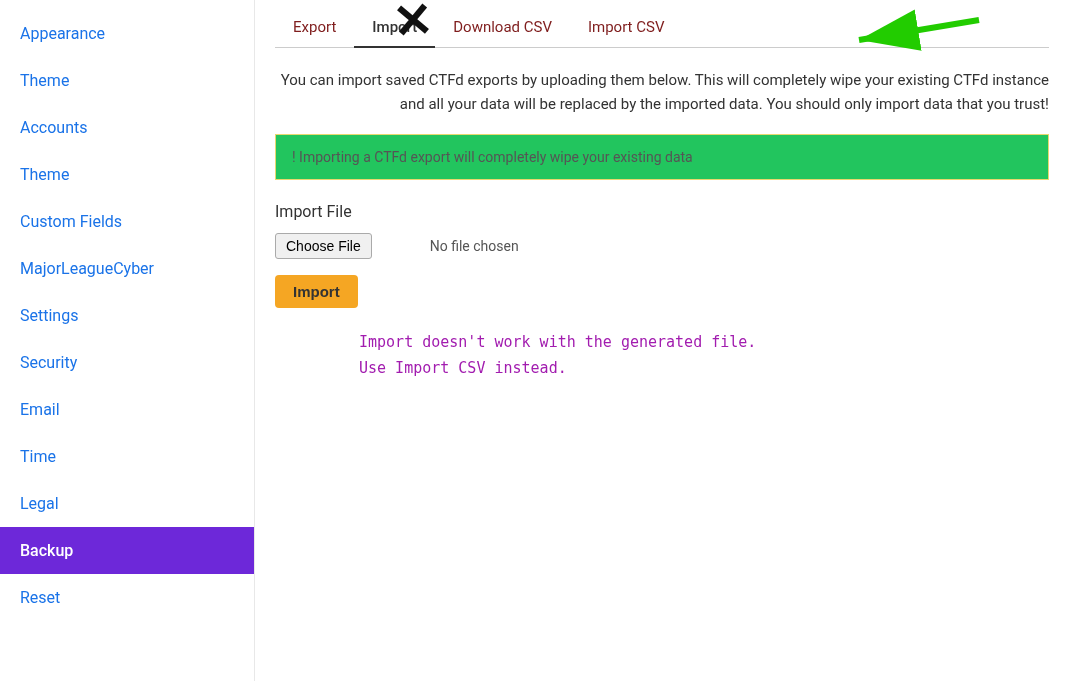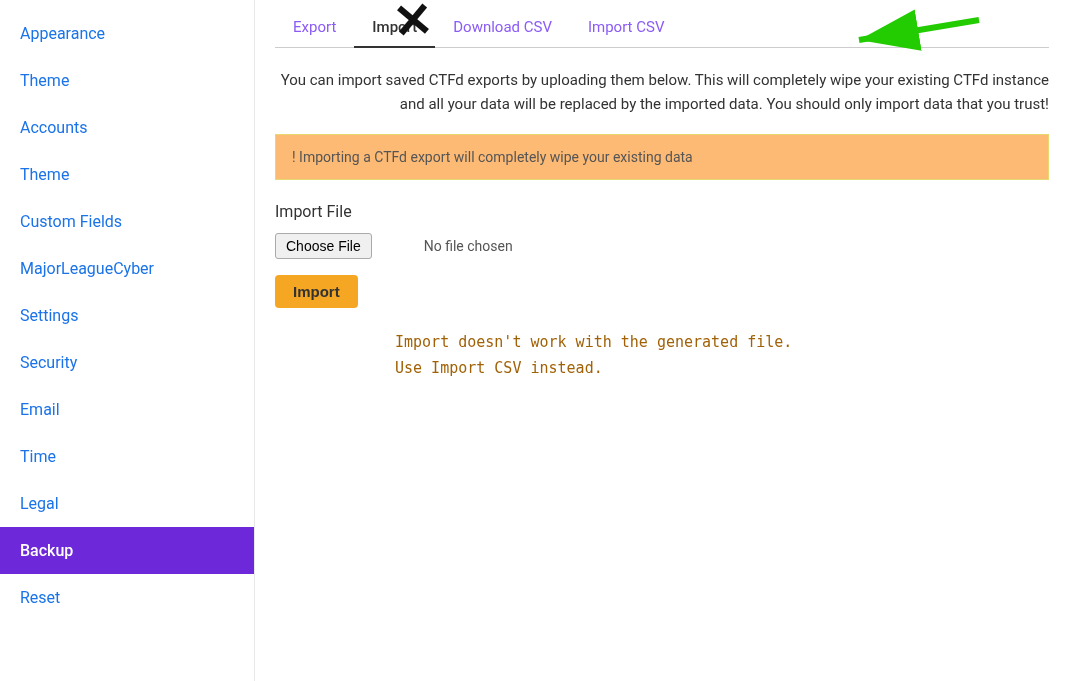--- a/index.html
+++ b/index.html
@@ -37,21 +37,21 @@
     
     .tabs {
       display: flex;
       border-bottom: 1px solid #ccc;
       margin-bottom: 20px;
       padding-top: 8px;
       position: relative;
     }
     .tab {
       padding: 10px 18px;
-      color: #8b5cf6;
+      color: #7f1d1d;
       cursor: pointer;
       font-size: 15px;
       text-decoration: none;
       border-bottom: 2px solid transparent;
       margin-bottom: -1px;
     }
     .tab.active {
       border-bottom: 2px solid #333;
       color: #333;
       font-weight: 500;
@@ -82,39 +82,39 @@
     .description {
       font-size: 15px;
       color: #333;
       line-height: 1.6;
       margin-bottom: 18px;
       text-align: right;
     }
 
     
     .warning-box {
-      background: #fdba74;
+      background: #22c55e;
       border: 1px solid #e8d870;
       padding: 14px 16px;
       margin-bottom: 22px;
       font-size: 14px;
       color: #555;
     }
 
     
     .import-label {
       font-size: 16px;
       font-weight: 400;
       color: #333;
       margin-bottom: 12px;
     }
     .file-input-row {
       display: flex;
       align-items: center;
-      gap: 4px;
+      gap: 10px;
       margin-bottom: 16px;
     }
     .choose-file-btn {
       padding: 4px 10px;
       background: #f0f0f0;
       border: 1px solid #aaa;
       font-size: 14px;
       cursor: pointer;
       border-radius: 3px;
     }
@@ -134,23 +134,23 @@
       font-weight: 600;
       cursor: pointer;
       border-radius: 4px;
       margin-bottom: 22px;
     }
 
     
     .mono-note {
       font-family: monospace;
       font-size: 15px;
-      color: #a16207;
+      color: #a21caf;
       line-height: 1.7;
-      margin-left: 120px;
+      margin-left: 84px;
     }
   </style>
 </head>
 <body>
 
 <div id="sidebar">
 
 <a class="sidebar-item" href="#">Appearance</a>
     <a class="sidebar-item" href="#">Theme</a>
     <a class="sidebar-item" href="#">Accounts</a>

